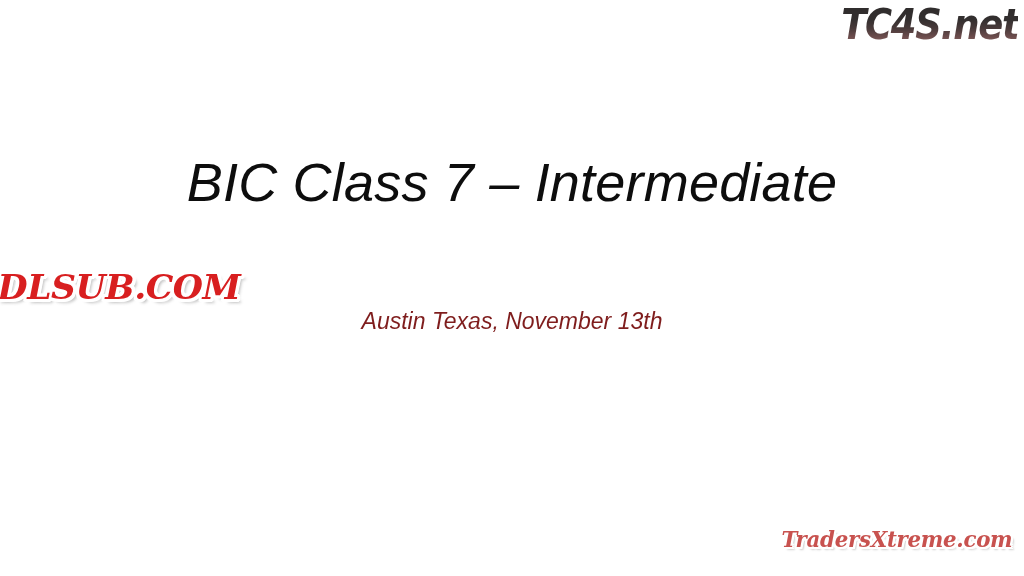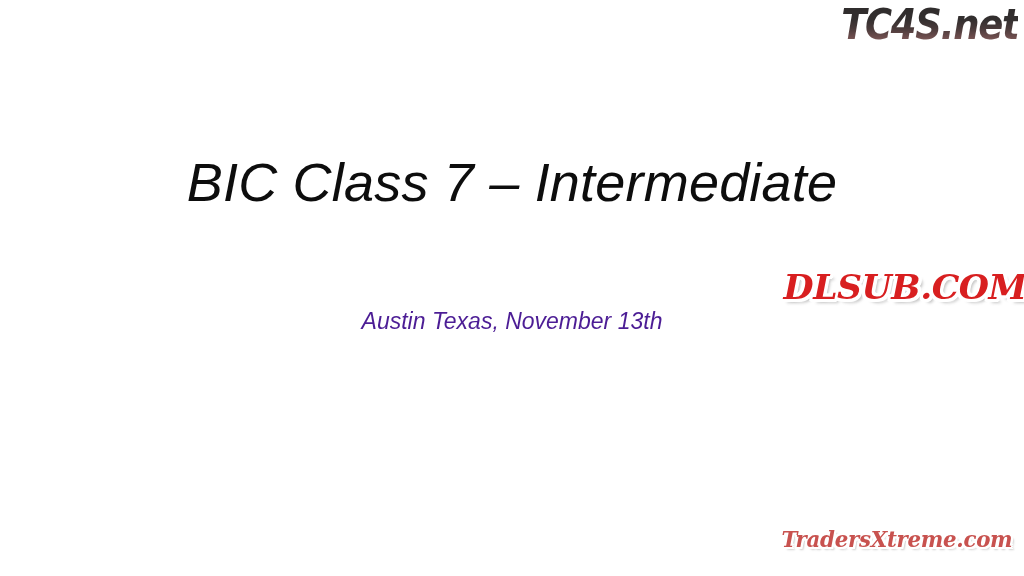--- a/index.html
+++ b/index.html
@@ -71,31 +71,31 @@
   
   .subtitle {
     position: absolute;
     left: 0;
     top: 306px;
     width: 1024px;
     text-align: center;
     font-family: "Liberation Sans", sans-serif;
     font-size: 23px;
     line-height: 30px;
-    color: #4c1d95;
+    color: #7f1d1d;
     white-space: nowrap;
   }
 
   
   .dlsub-watermark {
     position: absolute;
     left: 0;
     top: 268px;
     width: 1024px;
-    text-align: right;
+    text-align: left;
     pointer-events: none;
     user-select: none;
   }
 
   .dlsub-watermark .wm-text {
     display: inline-block;
     font-family: "DejaVu Serif", serif;
     font-weight: bold;
     font-size: 34px;
     line-height: 38px;

